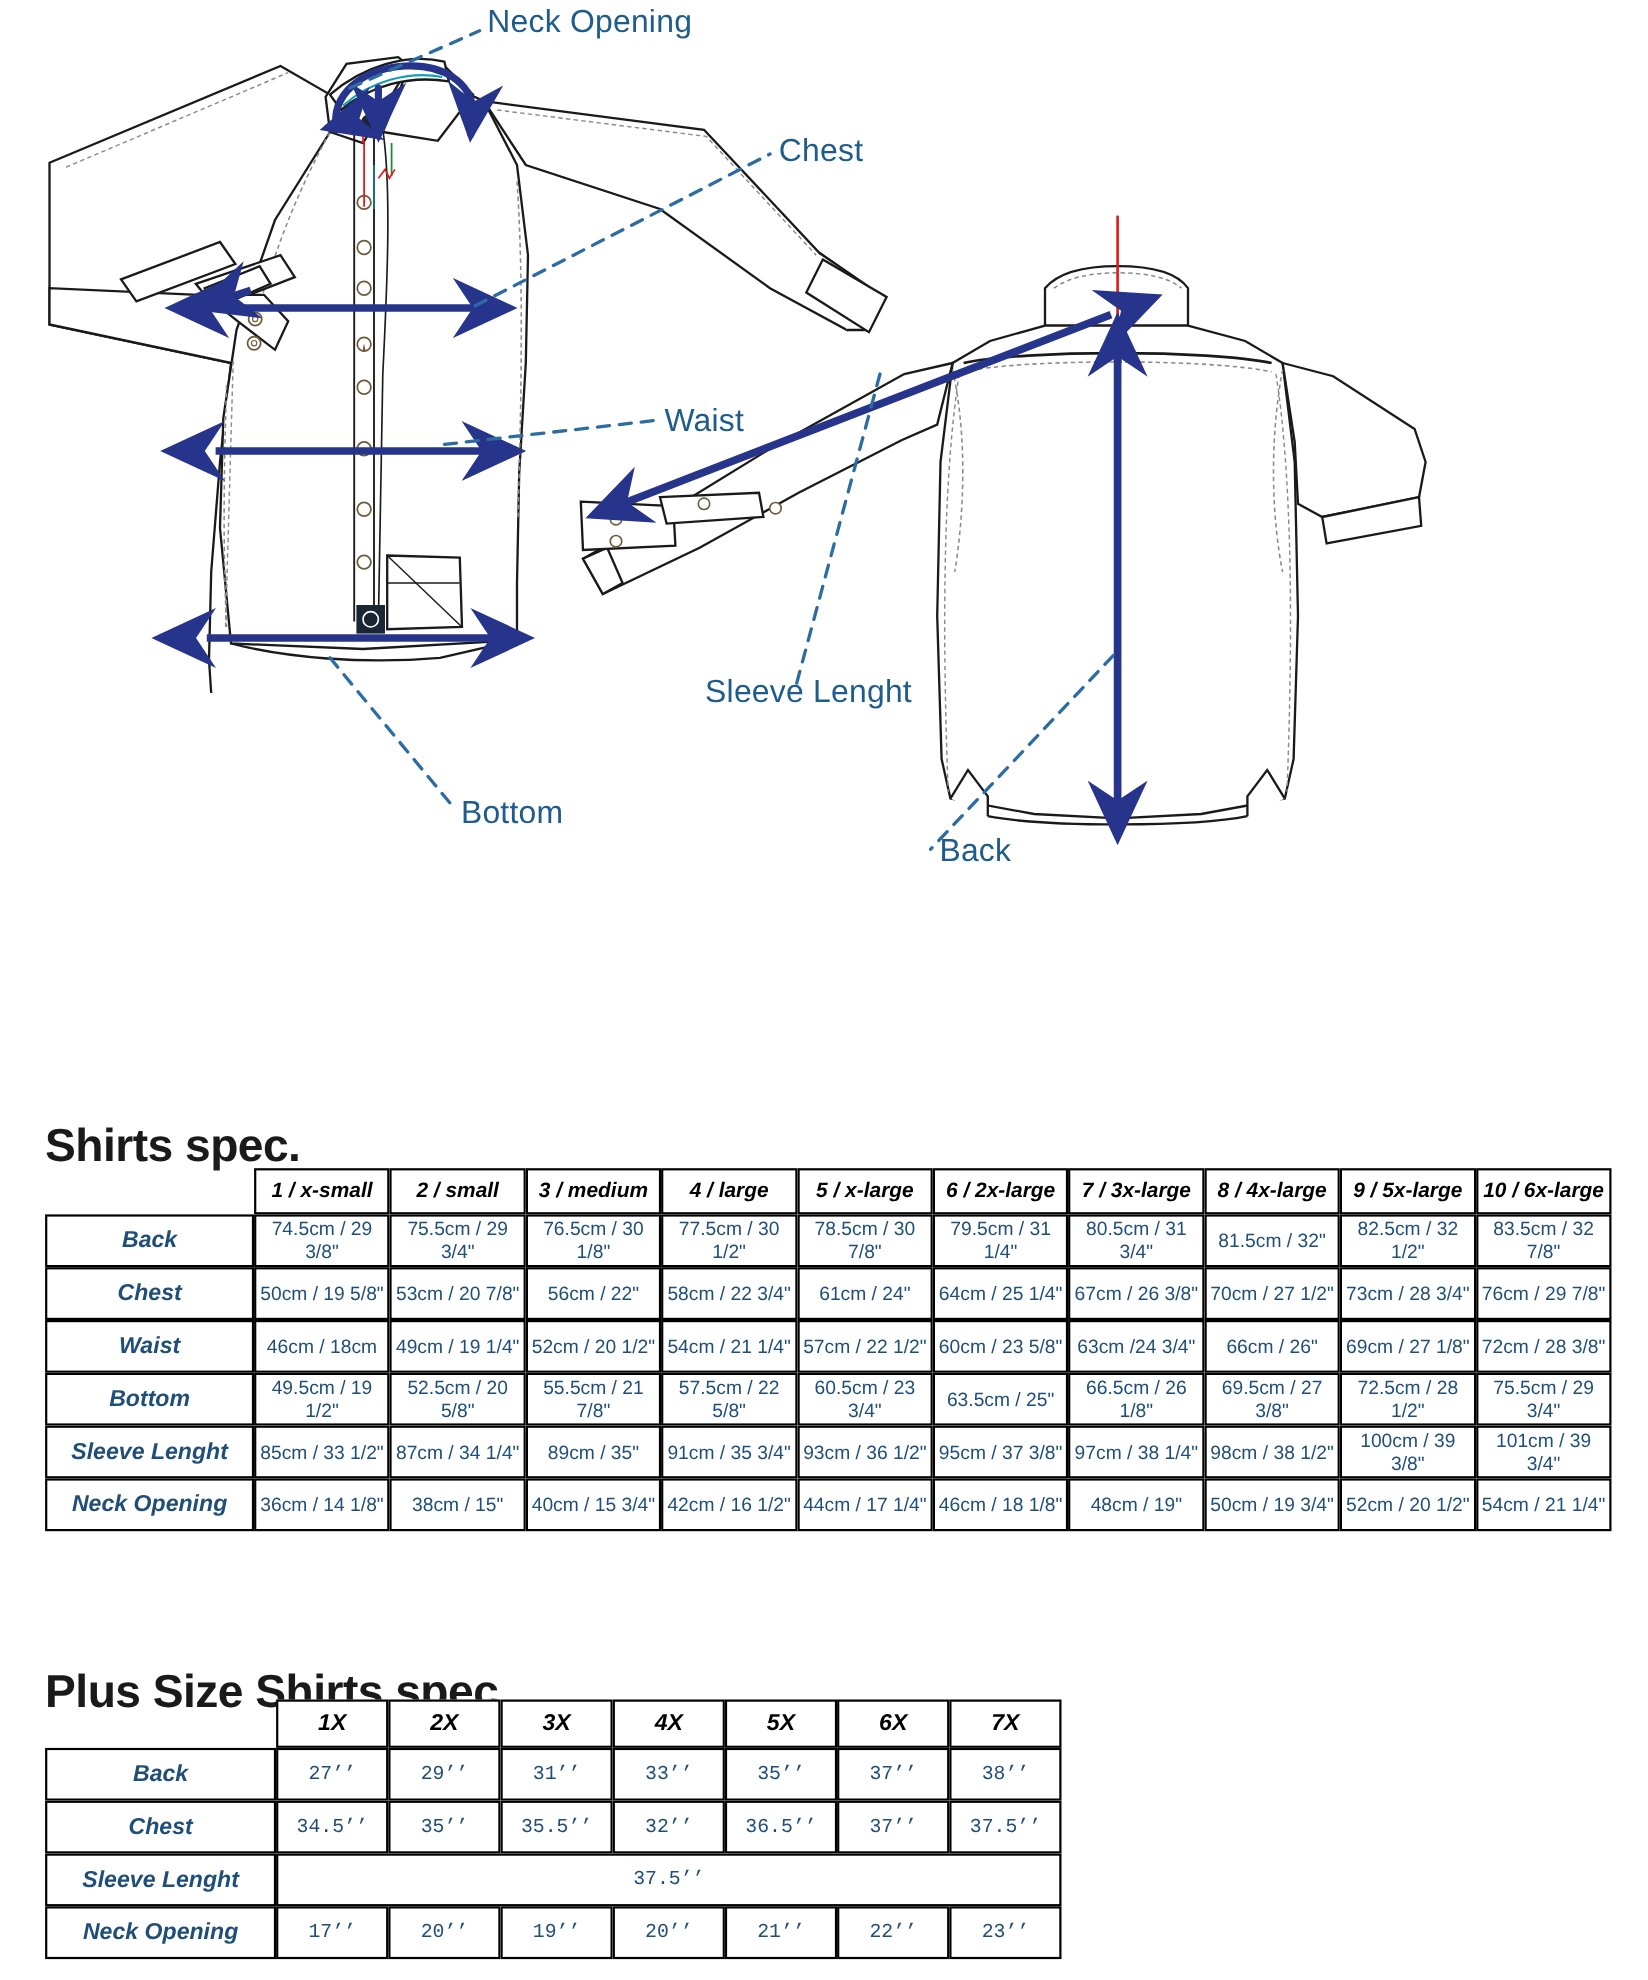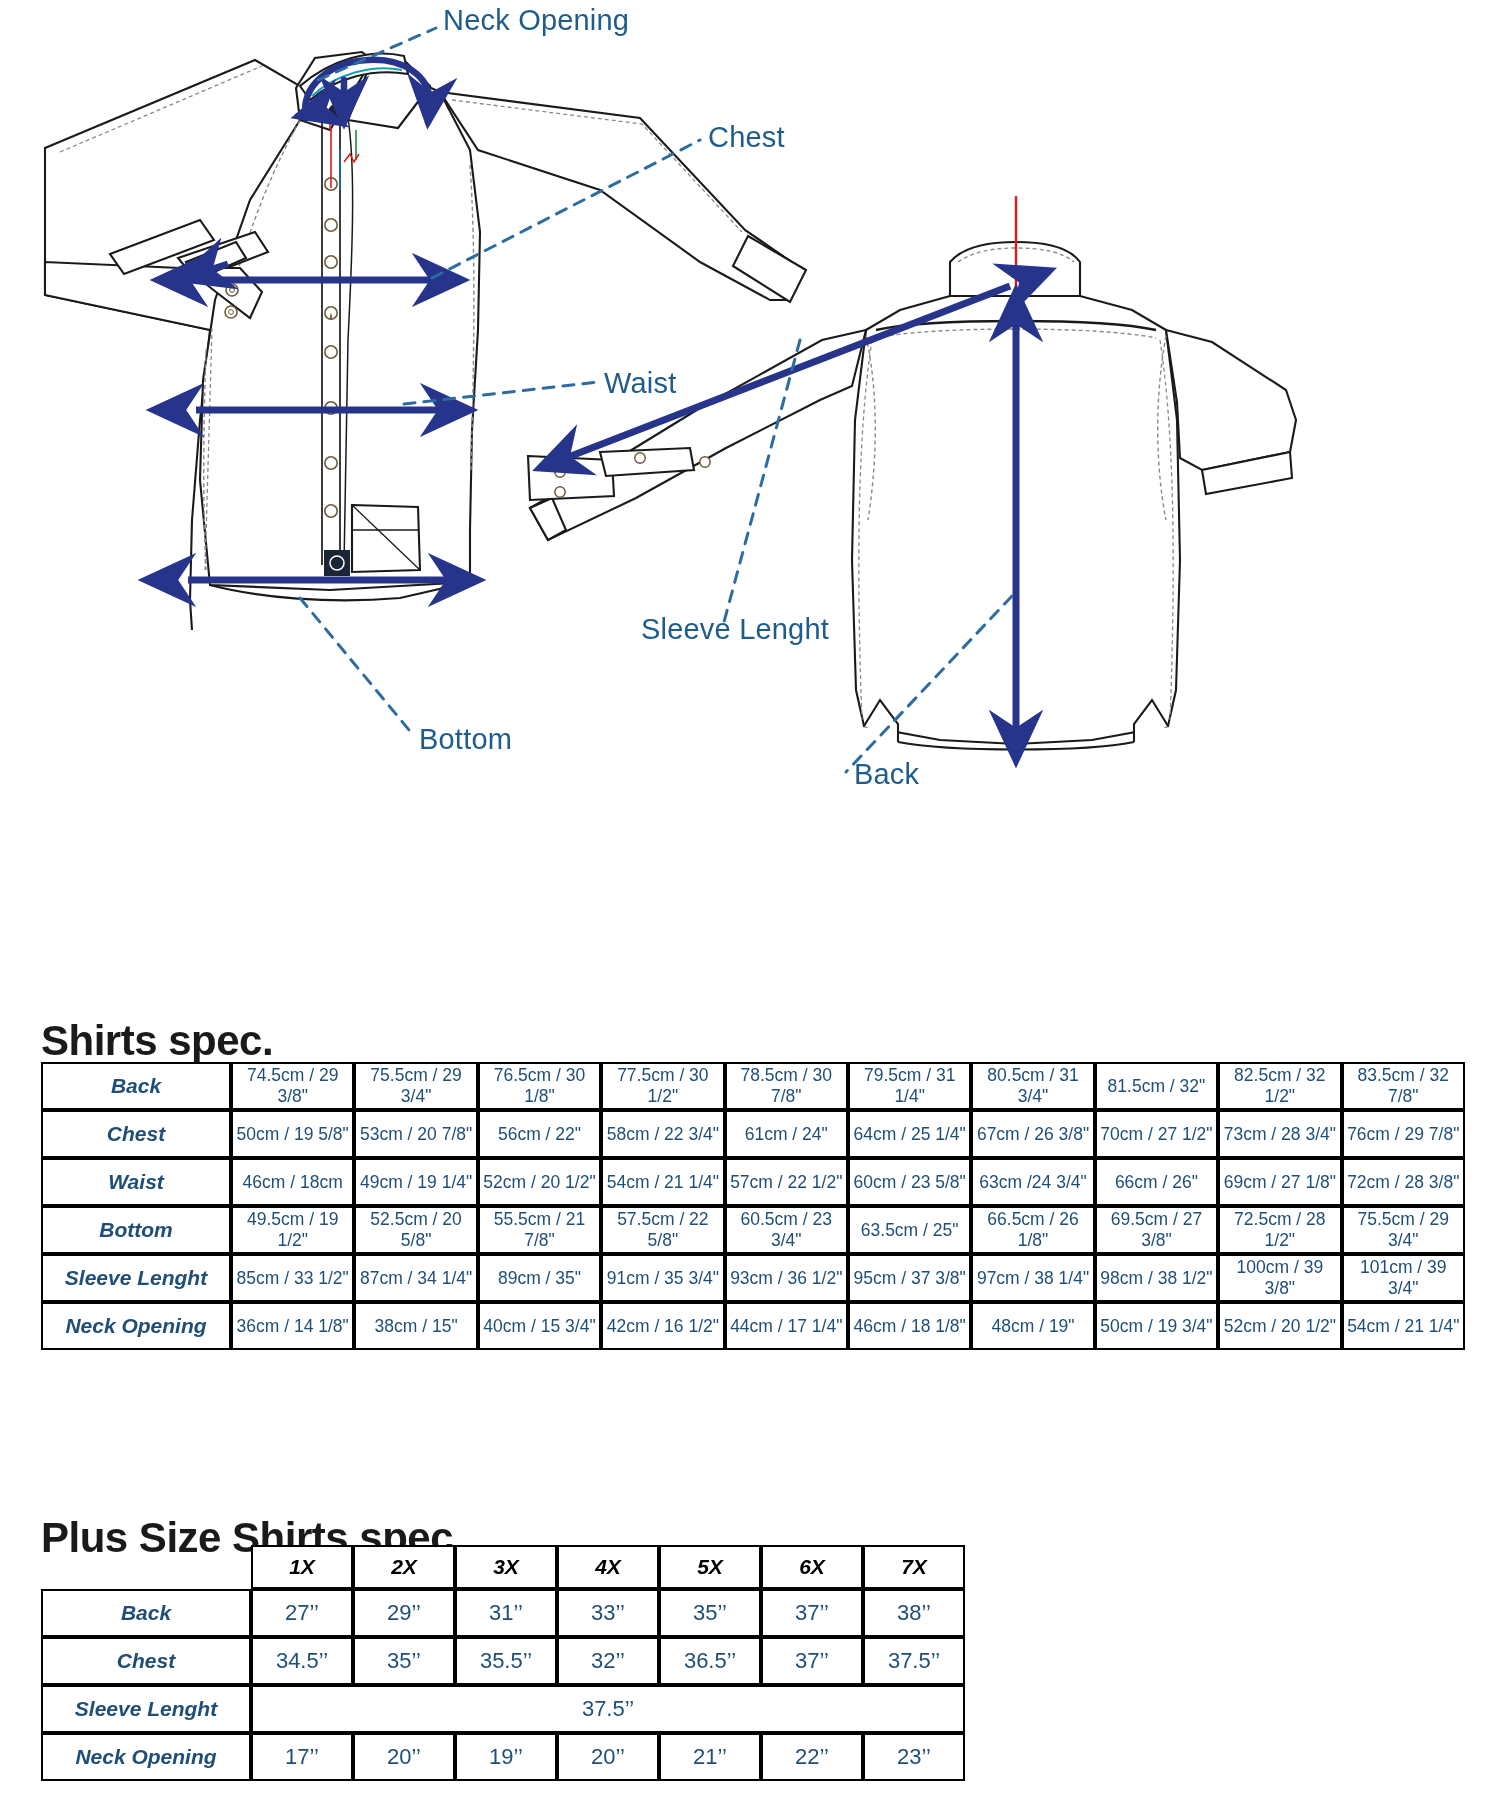--- a/index.html
+++ b/index.html
@@ -107,21 +107,21 @@
   #plus-spec-table {
     left: 41px;
     top: 1545px;
     width: 924px;
     border-radius: 13px;
   }
   #plus-spec-table tr { height: 48px; }
   #plus-spec-table tr.head-row { height: 44px; }
   #plus-spec-table .rowhead { font-size: 21px; }
   #plus-spec-table .colhead { font-size: 21px; }
-  #plus-spec-table .val { font-size: 22px; }
+  #plus-spec-table .val { font-size: 18px; font-family: Liberation Mono, monospace; }
 </style>
 </head>
 <body>
 
 <div id="diagram-area">
 
   <svg id="diagram-svg" width="1498" height="960" viewBox="0 0 1498 960">
     <defs>
       <marker id="arrowNavy" markerWidth="9" markerHeight="9" refX="7.2" refY="4.5" orient="auto" markerUnits="strokeWidth">
         <path d="M0,0.6 L8.4,4.5 L0,8.4 L2.6,4.5 Z" fill="#26348b"></path>
@@ -360,20 +360,33 @@
 </div>
 
 <div class="section-title" id="title-shirts-spec">Shirts spec.</div>
 
 <table class="spec" id="shirts-spec-table">
   <colgroup>
     <col style="width:190px">
     <col span="10" style="width:123.4px">
   </colgroup>
   <tbody id="shirts-spec-body">
+      <tr class="head-row">
+        <th class="blank"></th>
+        <th class="colhead">1 / x-small</th>
+        <th class="colhead">2 / small</th>
+        <th class="colhead">3 / medium</th>
+        <th class="colhead">4 / large</th>
+        <th class="colhead">5 / x-large</th>
+        <th class="colhead">6 / 2x-large</th>
+        <th class="colhead">7 / 3x-large</th>
+        <th class="colhead">8 / 4x-large</th>
+        <th class="colhead">9 / 5x-large</th>
+        <th class="colhead">10 / 6x-large</th>
+      </tr>
       <tr>
         <td class="rowhead">Back</td>
         <td class="val">74.5cm / 29 3/8"</td>
         <td class="val">75.5cm / 29 3/4"</td>
         <td class="val">76.5cm / 30 1/8"</td>
         <td class="val">77.5cm / 30 1/2"</td>
         <td class="val">78.5cm / 30 7/8"</td>
         <td class="val">79.5cm / 31 1/4"</td>
         <td class="val">80.5cm / 31 3/4"</td>
         <td class="val">81.5cm / 32"</td>

